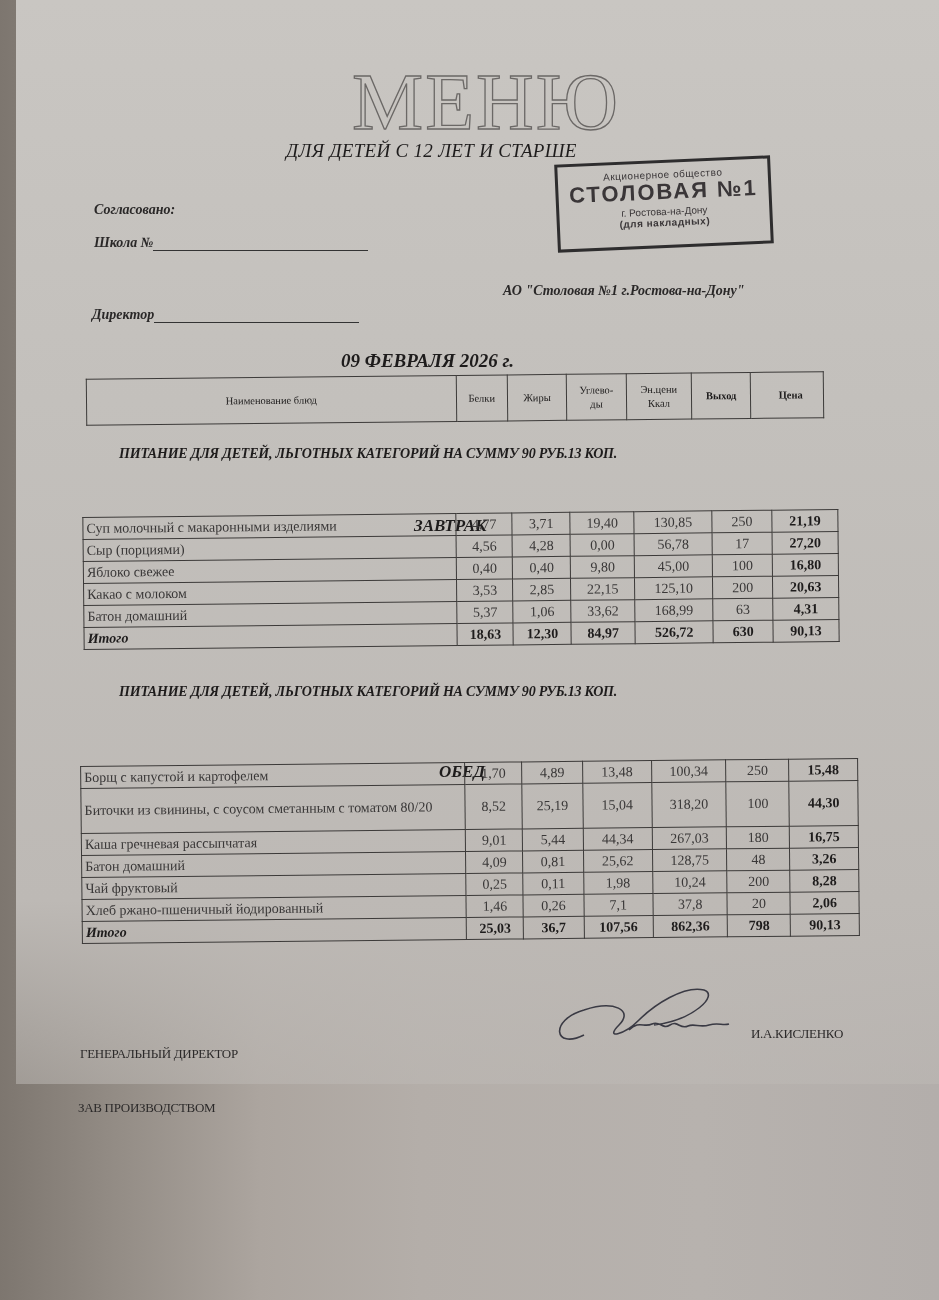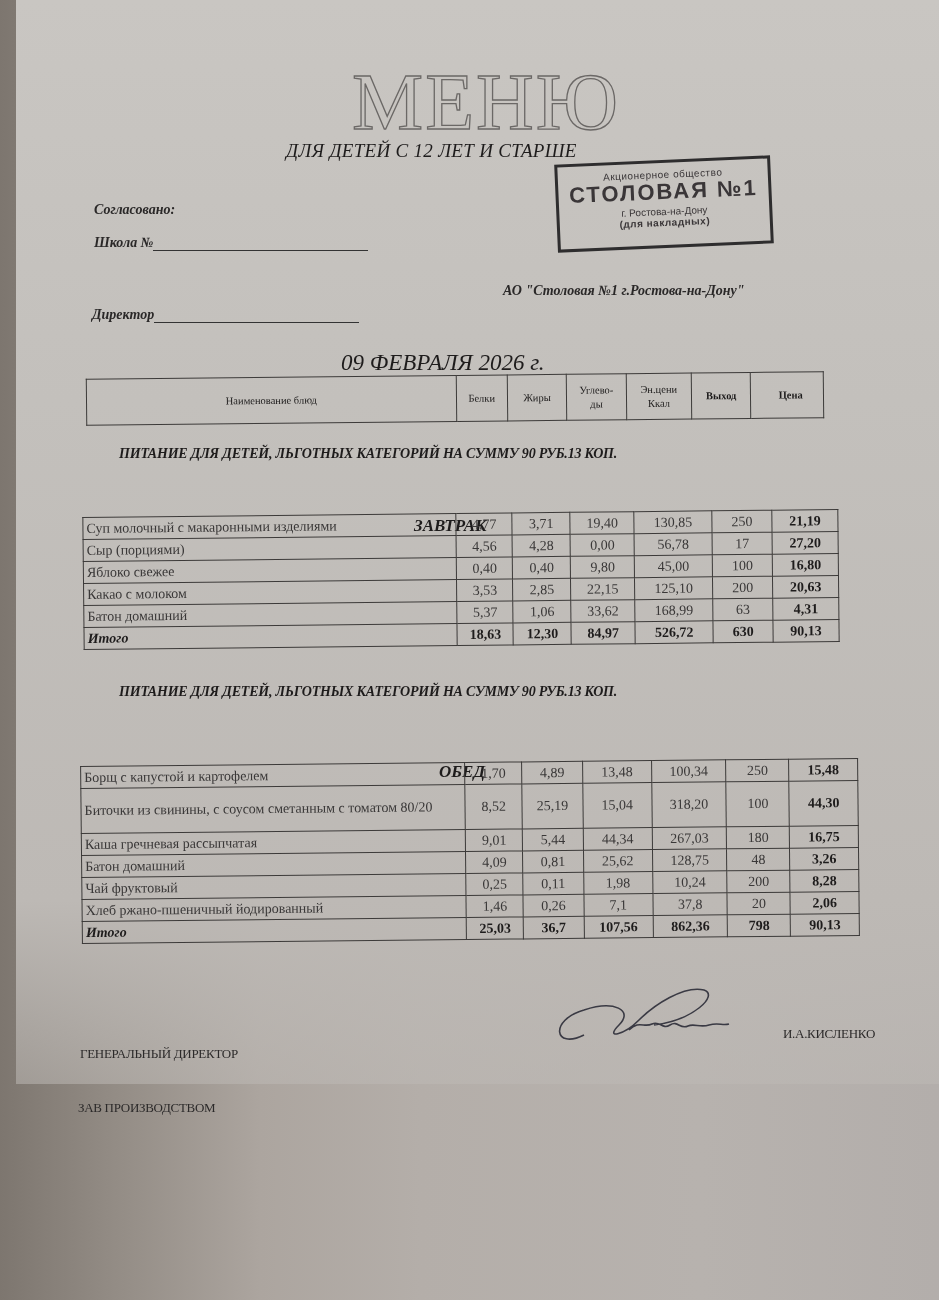--- a/index.html
+++ b/index.html
@@ -23,21 +23,21 @@
   .line { display:inline-block; border-bottom:1.5px solid #333; vertical-align:bottom; height:1px; }
   .stamp {
     left:540px; top:160px; width:210px; height:82px; border:3px solid #2e2d2e;
     transform:rotate(-2.5deg); text-align:center; font-family:"Liberation Sans", sans-serif; color:#3a3638;
   }
   .stamp .s1 { font-size:10px; margin-top:6px; letter-spacing:0.5px; }
   .stamp .s2 { font-size:22px; font-weight:bold; letter-spacing:2px; line-height:24px; }
   .stamp .s3 { font-size:10px; margin-top:2px; }
   .stamp .s4 { font-size:10px; font-weight:bold; letter-spacing:0.5px; }
   .org { left:487px; top:283px; font-style:italic; font-weight:bold; font-size:14px; color:#2a2828; }
-  .date { left:325px; top:350px; font-size:23px; font-weight:normal; font-style:italic; }
+  .date { left:325px; top:350px; font-size:19px; font-weight:bold; font-style:italic; }
   table { border-collapse:collapse; }
   td, th { border:1.5px solid #3c3a39; padding:0 3px; }
   .hdr-table { left:70px; top:375px; width:738px; height:47px; transform:rotate(-0.6deg); }
   .hdr-table th { font-weight:normal; font-size:10.5px; text-align:center; line-height:14px; font-family:"Liberation Serif", serif; }
   .section-title { font-style:italic; font-weight:bold; font-size:14px; letter-spacing:-0.2px; }
   .meal-title { font-style:italic; font-weight:bold; font-size:17px;margin-top:24px; }
   .data-table { transform:rotate(-0.6deg); font-size:14px; }
   .data-table td { height:21px; line-height:18px; }
   .data-table td.name { text-align:left; color:#3a3838; }
   .data-table td.num { text-align:center; color:#3a3838; }
@@ -238,17 +238,17 @@
         <td class="num">862,36</td>
         <td class="num">798</td>
         <td class="price">90,13</td>
       </tr>
     </tbody>
   </table>
 
   <svg class="abs" style="left:528px; top:980px;" width="200" height="80" viewBox="0 0 200 80">
     <path d="M40 55 C 10 70, 5 40, 40 30 C 70 20, 90 30, 75 45 C 60 60, 80 55, 95 40 C 110 25, 140 5, 160 10 C 175 15, 150 40, 110 45 M 85 50 C 95 40, 100 48, 108 44 C 116 40, 118 50, 126 45 C 134 40, 136 50, 144 46 C 150 43, 156 48, 165 45 C 175 42, 178 46, 185 44" fill="none" stroke="#3a3a44" stroke-width="1.6"></path>
   </svg>
-  <div class="abs footer-label" style="left:735px; top:1026px;margin-left:32px;">И.А.КИСЛЕНКО</div>
+  <div class="abs footer-label" style="left:735px; top:1026px;">И.А.КИСЛЕНКО</div>
   <div class="abs footer-label" style="left:64px; top:1046px;">ГЕНЕРАЛЬНЫЙ ДИРЕКТОР</div>
   <div class="abs footer-label" style="left:62px; top:1100px;">ЗАВ ПРОИЗВОДСТВОМ</div>
 
 </div>
 
 </body></html>

